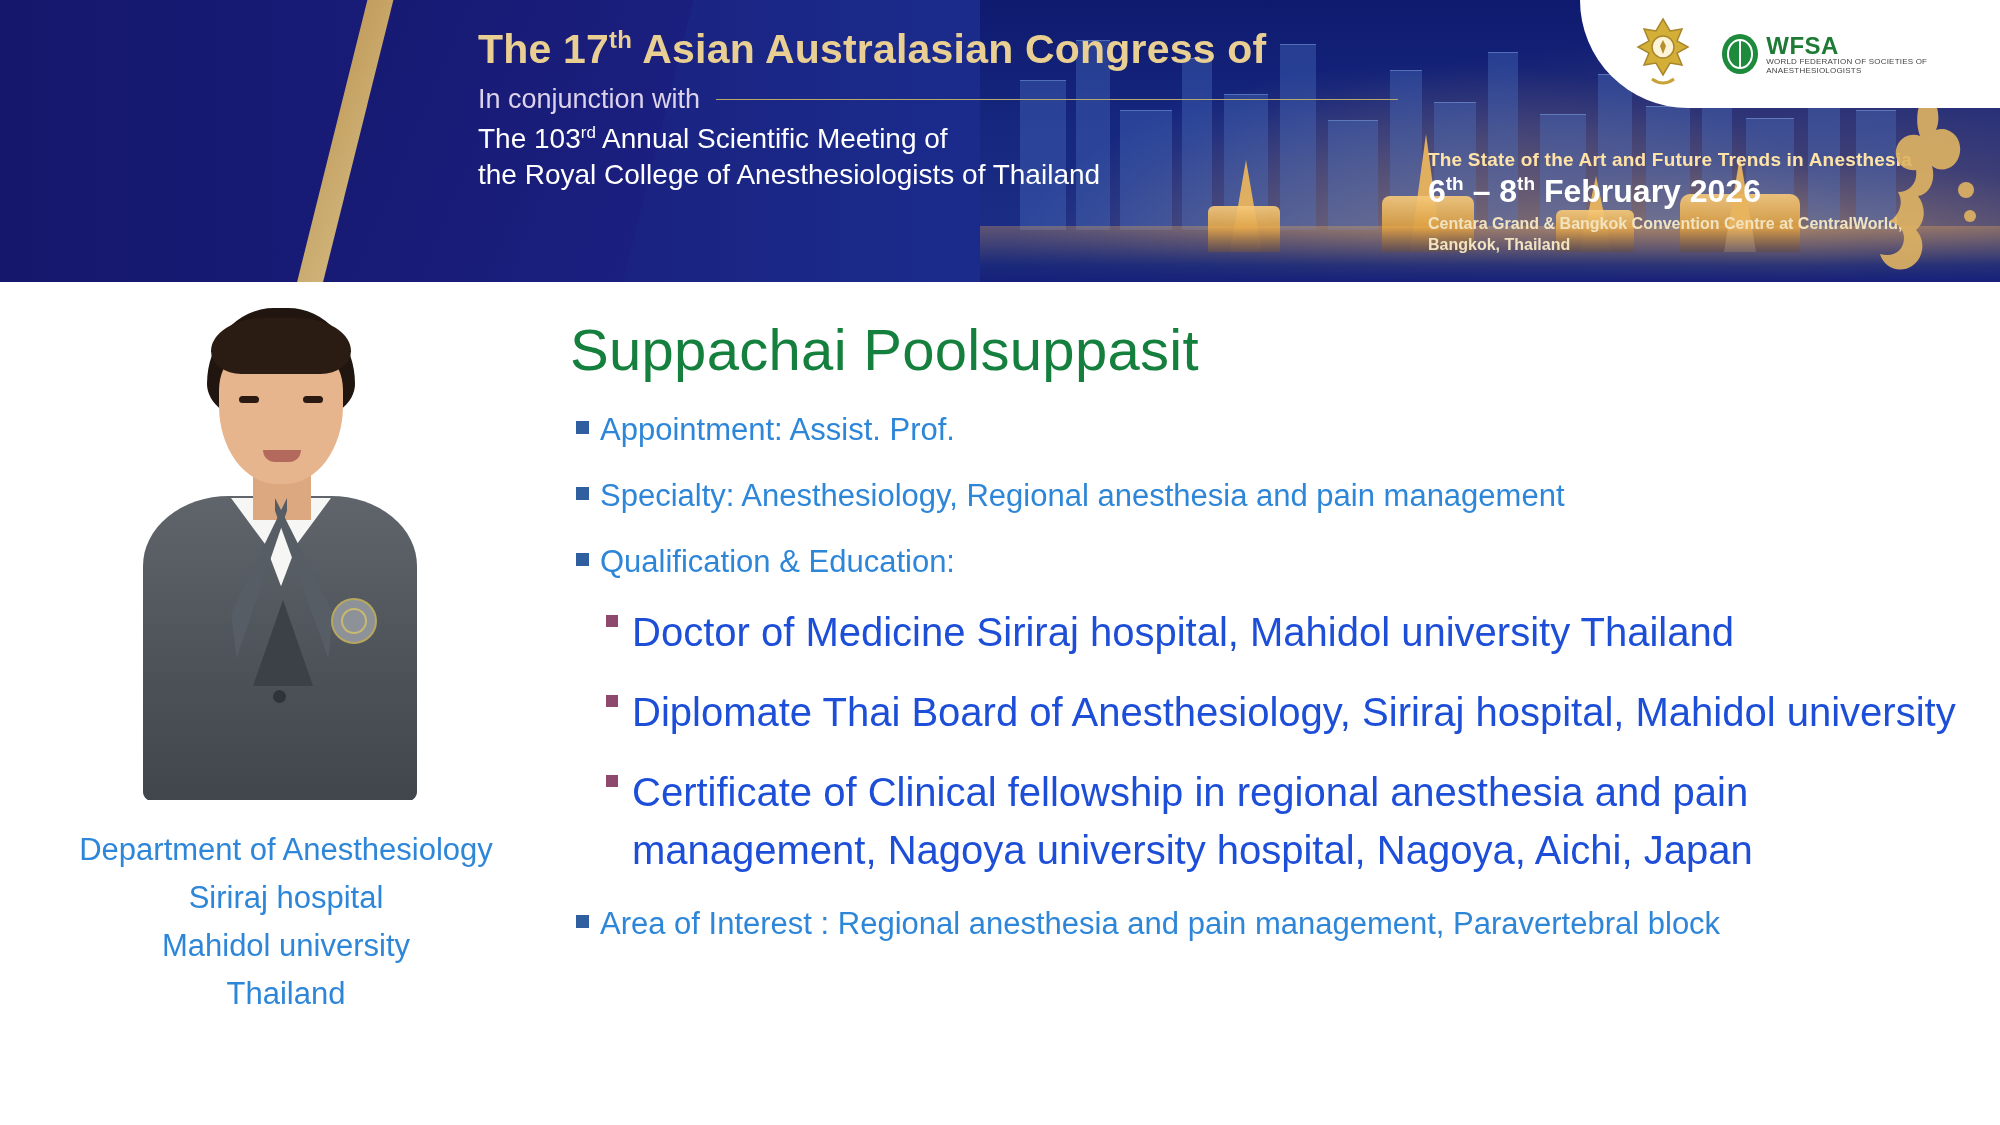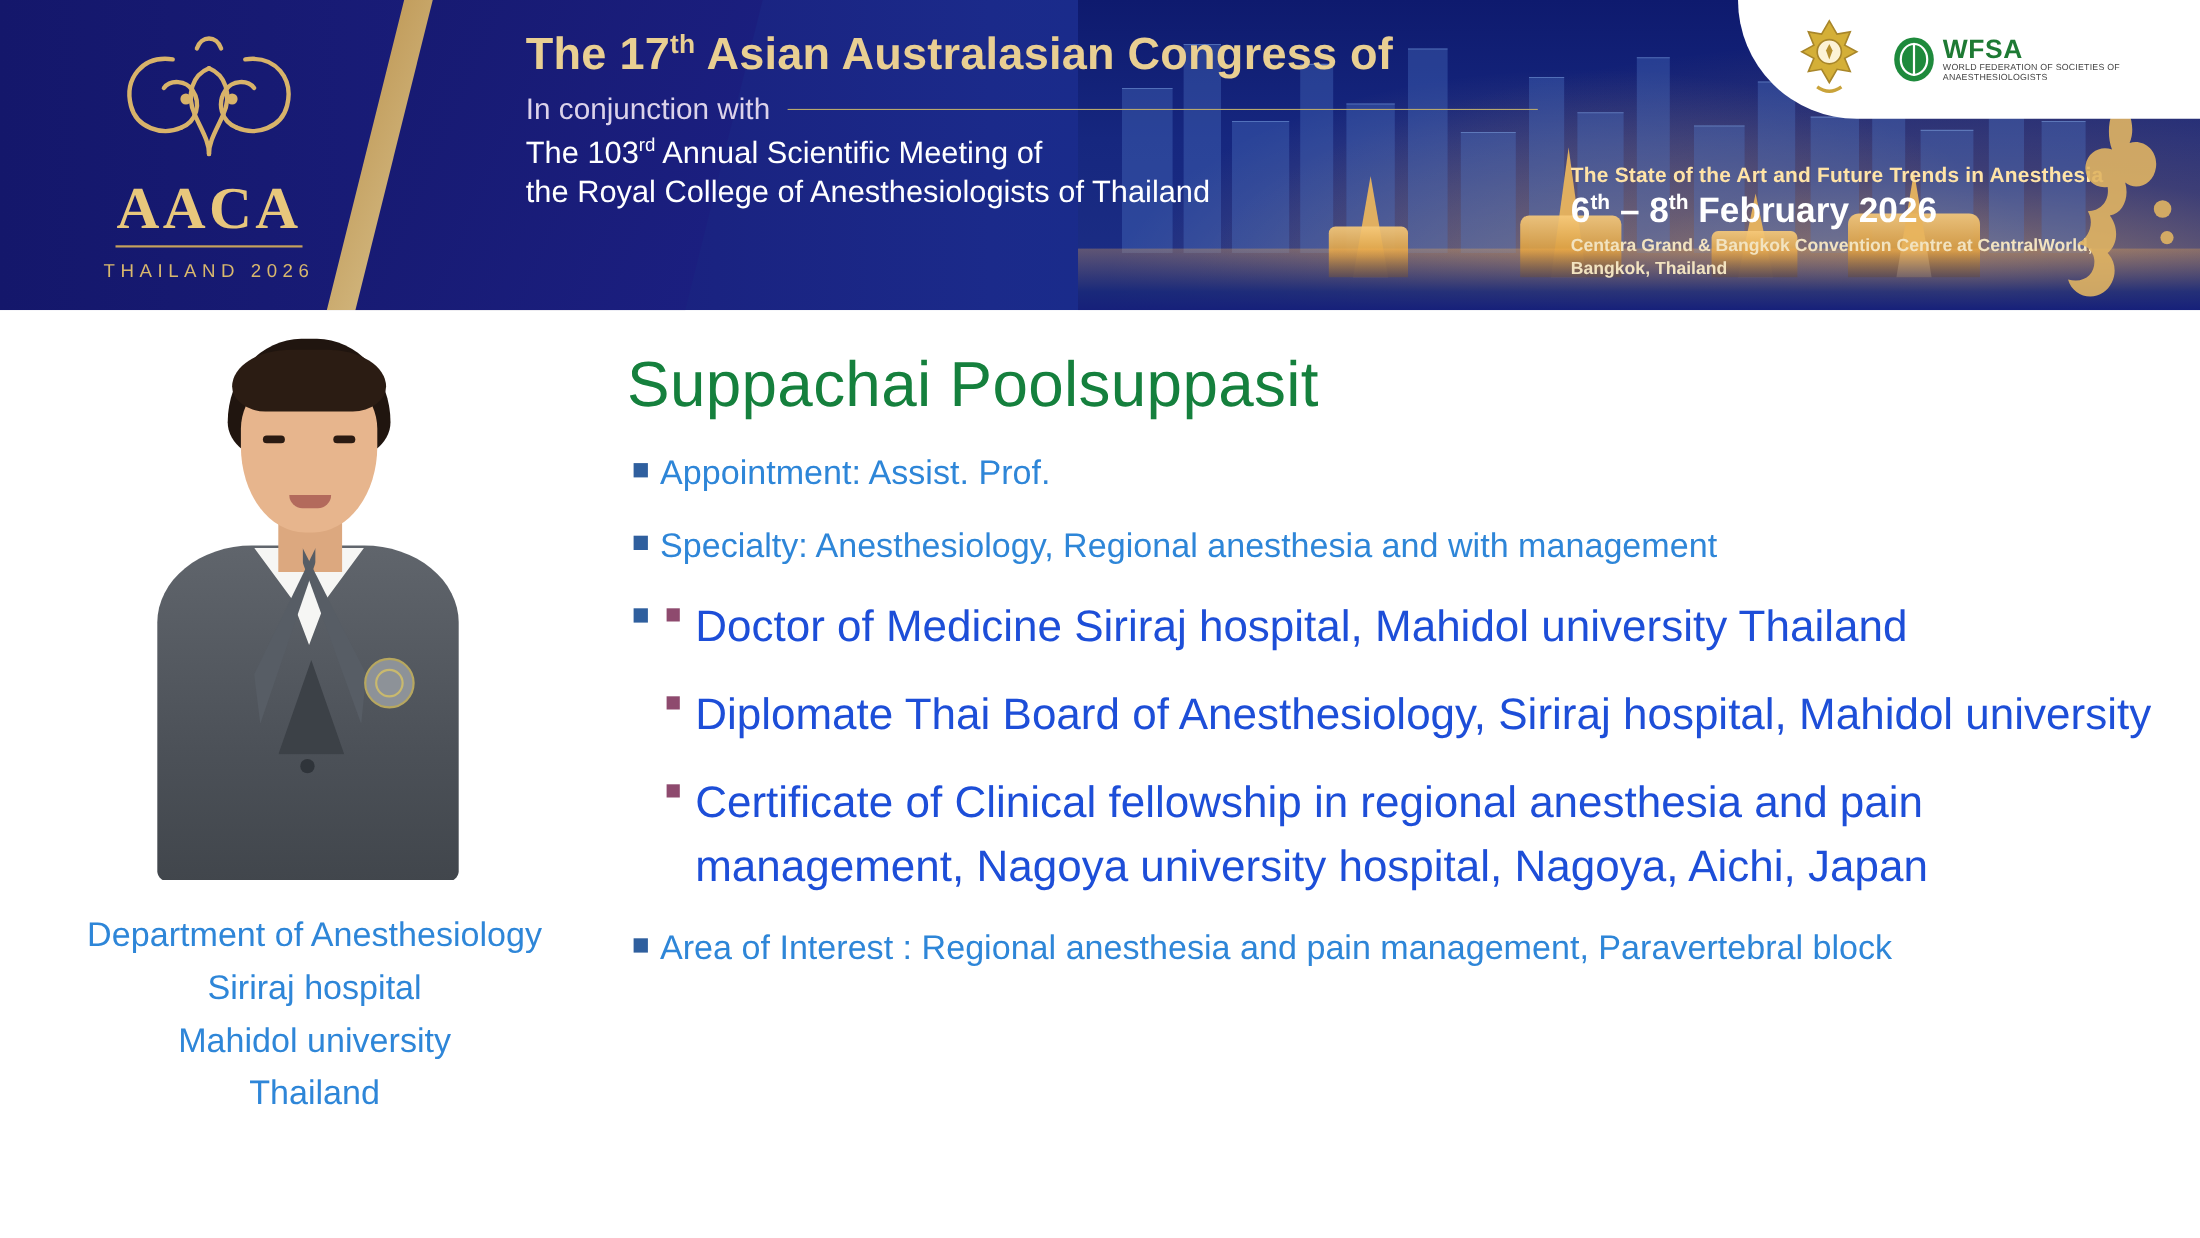--- a/index.html
+++ b/index.html
@@ -357,38 +357,20 @@
     <div class="temple" style="left:576px;width:78px;height:42px;border-radius:6px 6px 0 0;"></div>
     <div class="temple" style="left:700px;width:120px;height:58px;border-radius:10px 10px 0 0;"></div>
     <div class="temple-spire" style="left:744px;border-bottom-width:96px;"></div>
 
     <div class="banner-water"></div>
   </div>
 
   <div class="banner-swoosh"></div>
   <div class="banner-swoosh-inner"></div>
 
-  <div class="logo-box">
-    <svg class="logo-elephant" viewBox="0 0 190 140">
-      <g fill="none" stroke="#d8b36a" stroke-width="4" stroke-linecap="round">
-        <path d="M62 34 C34 30 18 52 24 76 C29 96 52 104 70 96"></path>
-        <path d="M70 96 C84 90 88 74 80 62 C74 53 60 52 54 60"></path>
-        <path d="M128 34 C156 30 172 52 166 76 C161 96 138 104 120 96"></path>
-        <path d="M120 96 C106 90 102 74 110 62 C116 53 130 52 136 60"></path>
-        <path d="M95 42 C80 48 74 66 82 84 C88 98 95 108 95 120"></path>
-        <path d="M95 120 C95 108 102 98 108 84 C116 66 110 48 95 42"></path>
-        <path d="M84 24 C88 12 102 12 106 24"></path>
-        <circle cx="74" cy="70" r="5" fill="#d8b36a" stroke="none"></circle>
-        <circle cx="116" cy="70" r="5" fill="#d8b36a" stroke="none"></circle>
-      </g>
-    </svg>
-    <div class="logo-aaca">AACA</div>
-    <div class="logo-rule"></div>
-    <div class="logo-sub">THAILAND 2026</div>
-  </div>
 
   <div class="banner-text">
     <div class="bt-title">
       <span>The 17</span><sup>th</sup><span> Asian Australasian Congress of</span>
     </div>
     <div class="bt-conj">
       <span>In conjunction with</span>
       <span class="rule"></span>
     </div>
     <div class="bt-meeting">
@@ -465,23 +447,24 @@
   </div>
 
   <div class="right-col">
     <div class="person-name">Suppachai Poolsuppasit</div>
 
     <ul class="lvl1">
       <li>
         <span>Appointment: Assist. Prof.</span>
       </li>
       <li>
-        <span>Specialty: Anesthesiology, Regional anesthesia and with management</span>
+        <span>Specialty: Anesthesiology, Regional anesthesia and pain management</span>
       </li>
       <li>
+        <span>Qualification &amp; Education:</span>
         <ul class="lvl2">
           <li>
             <span>Doctor of Medicine Siriraj hospital, Mahidol university Thailand</span>
           </li>
           <li>
             <span>Diplomate Thai Board of Anesthesiology, Siriraj hospital, Mahidol university</span>
           </li>
           <li>
             <span>Certificate of Clinical fellowship in regional anesthesia and pain management, Nagoya university hospital, Nagoya, Aichi, Japan</span>
           </li>

